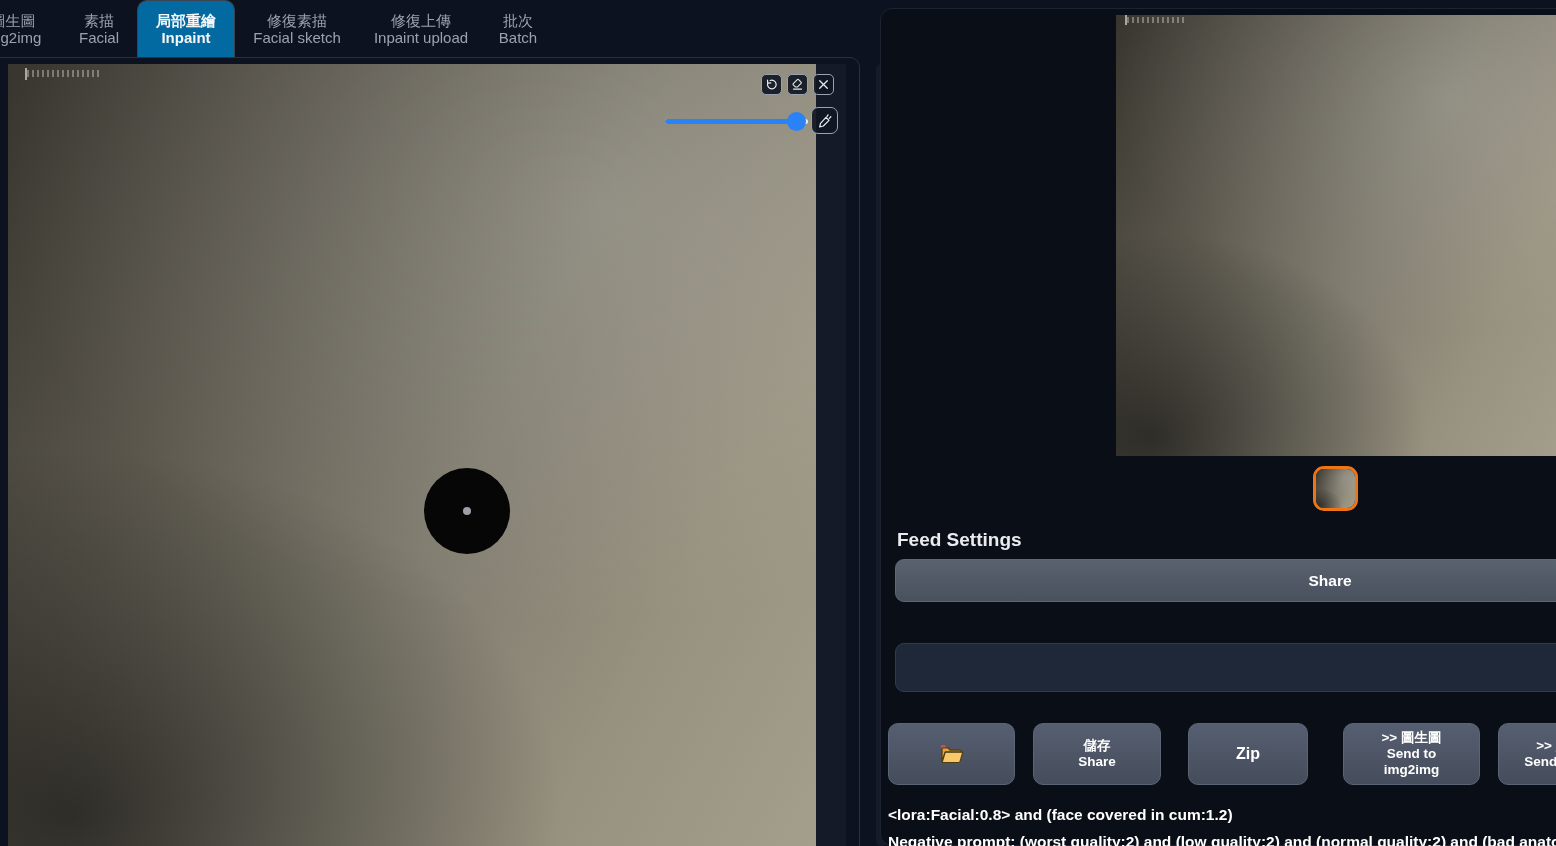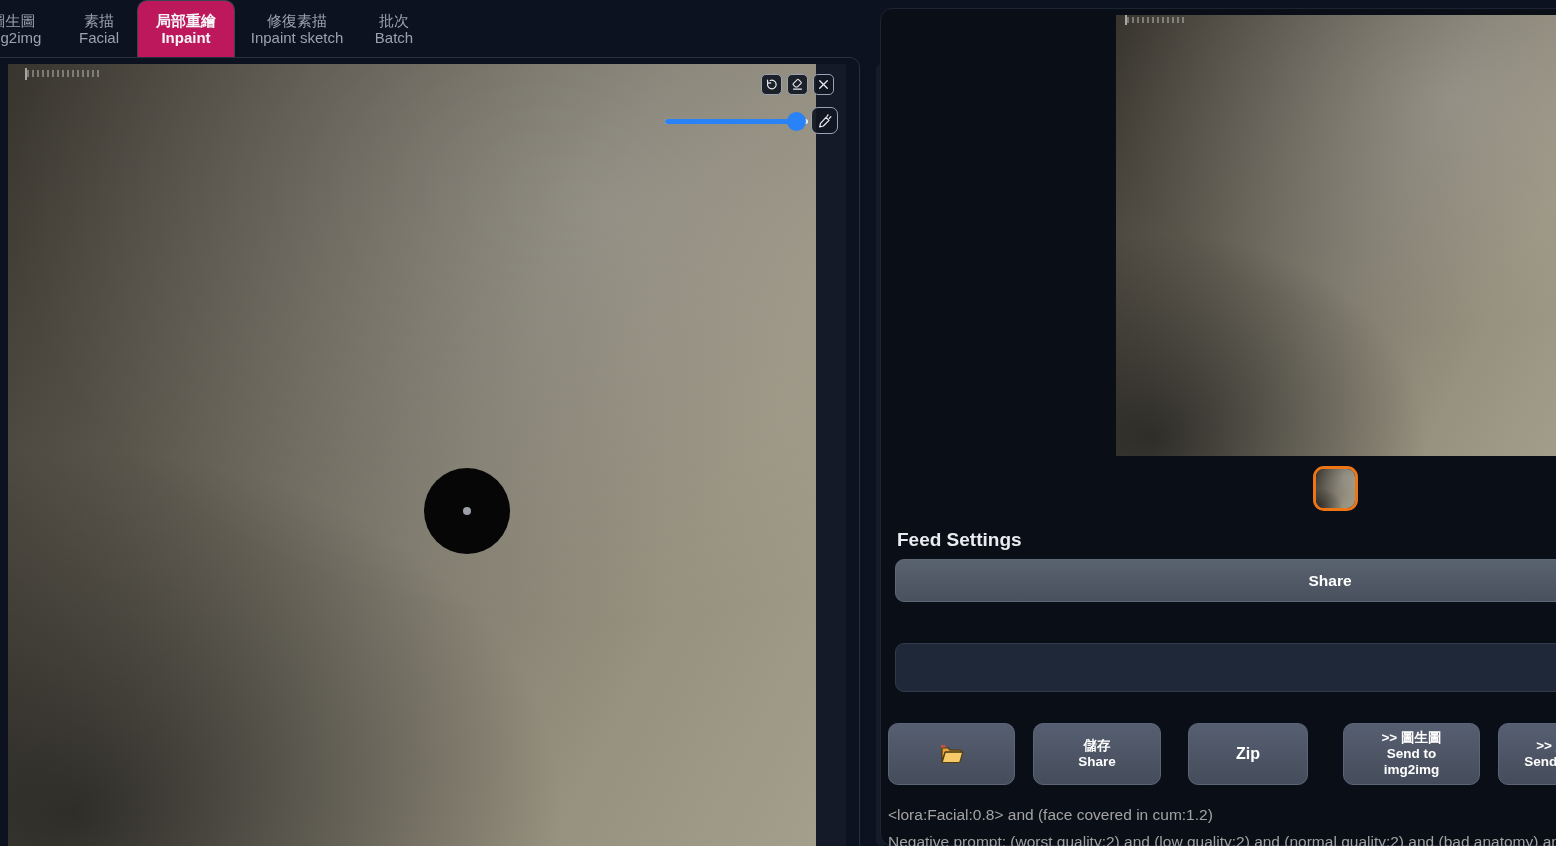--- a/index.html
+++ b/index.html
@@ -14,21 +14,21 @@
   .tabbar { position:absolute; left:-35px; top:0; height:57px; display:flex; }
   .tab {
     display:flex; flex-direction:column; align-items:center; justify-content:center;
     height:57px; color:#9aa2b0; font-size:15px; line-height:17px; cursor:pointer;
     border:1px solid transparent; border-bottom:none;
   }
   .tab.t1{width:96px}.tab.t2{width:76px}.tab.t3{width:98px}
   .tab.t4{width:124px}.tab.t5{width:124px}.tab.t6{width:70px}
   .tab.active {
     color:#f5f6f8; font-weight:bold;
-    border-color:#3a4452; border-radius:10px 10px 0 0; background:#be185d;
+    border-color:#3a4452; border-radius:10px 10px 0 0; background:#0369a1;
   }
   
   .panel-outline {
     position:absolute; left:-12px; top:57px; width:872px; height:800px;
     border:1px solid #263041; border-radius:10px;
   }
   .canvas-box {
     position:absolute; left:8px; top:64px; width:838px; height:782px;
     background:#141a28; overflow:hidden;
   }
@@ -100,21 +100,21 @@
     display:flex; flex-direction:column; align-items:center; justify-content:center;
     line-height:16px; text-align:center; cursor:pointer;
     font-family:"Liberation Sans", sans-serif;
   }
   #btn-folder { left:888px;  width:127px; }
   #btn-save   { left:1033px; width:128px; }
   #btn-zip    { left:1188px; width:120px; font-size:16px; }
   #btn-send-i2i { left:1343px; width:137px; }
   #btn-send-inp { left:1498px; width:150px; }
   #btn-send-i2i .en { max-width:80px; }
-  .prompt-line { position:absolute; left:888px; white-space:nowrap; font-size:15.5px; font-weight:400; color:#a3a3a3; }
+  .prompt-line { position:absolute; left:888px; white-space:nowrap; font-size:15.5px; font-weight:700; color:#ffffff; }
   #prompt1 { top:806px; }
   #prompt2 { top:833px; }
 </style>
 </head>
 <body>
 
 <div class="tabbar">
   <div class="tab t1">
     <span>圖生圖</span>
     <span>img2img</span>
@@ -122,21 +122,25 @@
   <div class="tab t2">
     <span>素描</span>
     <span>Facial</span>
   </div>
   <div class="tab t3 active">
     <span>局部重繪</span>
     <span>Inpaint</span>
   </div>
   <div class="tab t4">
     <span>修復素描</span>
-    <span>Inpaint sketch</span>
+    <span>Facial sketch</span>
+  </div>
+  <div class="tab t5">
+    <span>修復上傳</span>
+    <span>Inpaint upload</span>
   </div>
   <div class="tab t6">
     <span>批次</span>
     <span>Batch</span>
   </div>
 </div>
 
 <div class="panel-outline"></div>
 
 <div class="canvas-box">

